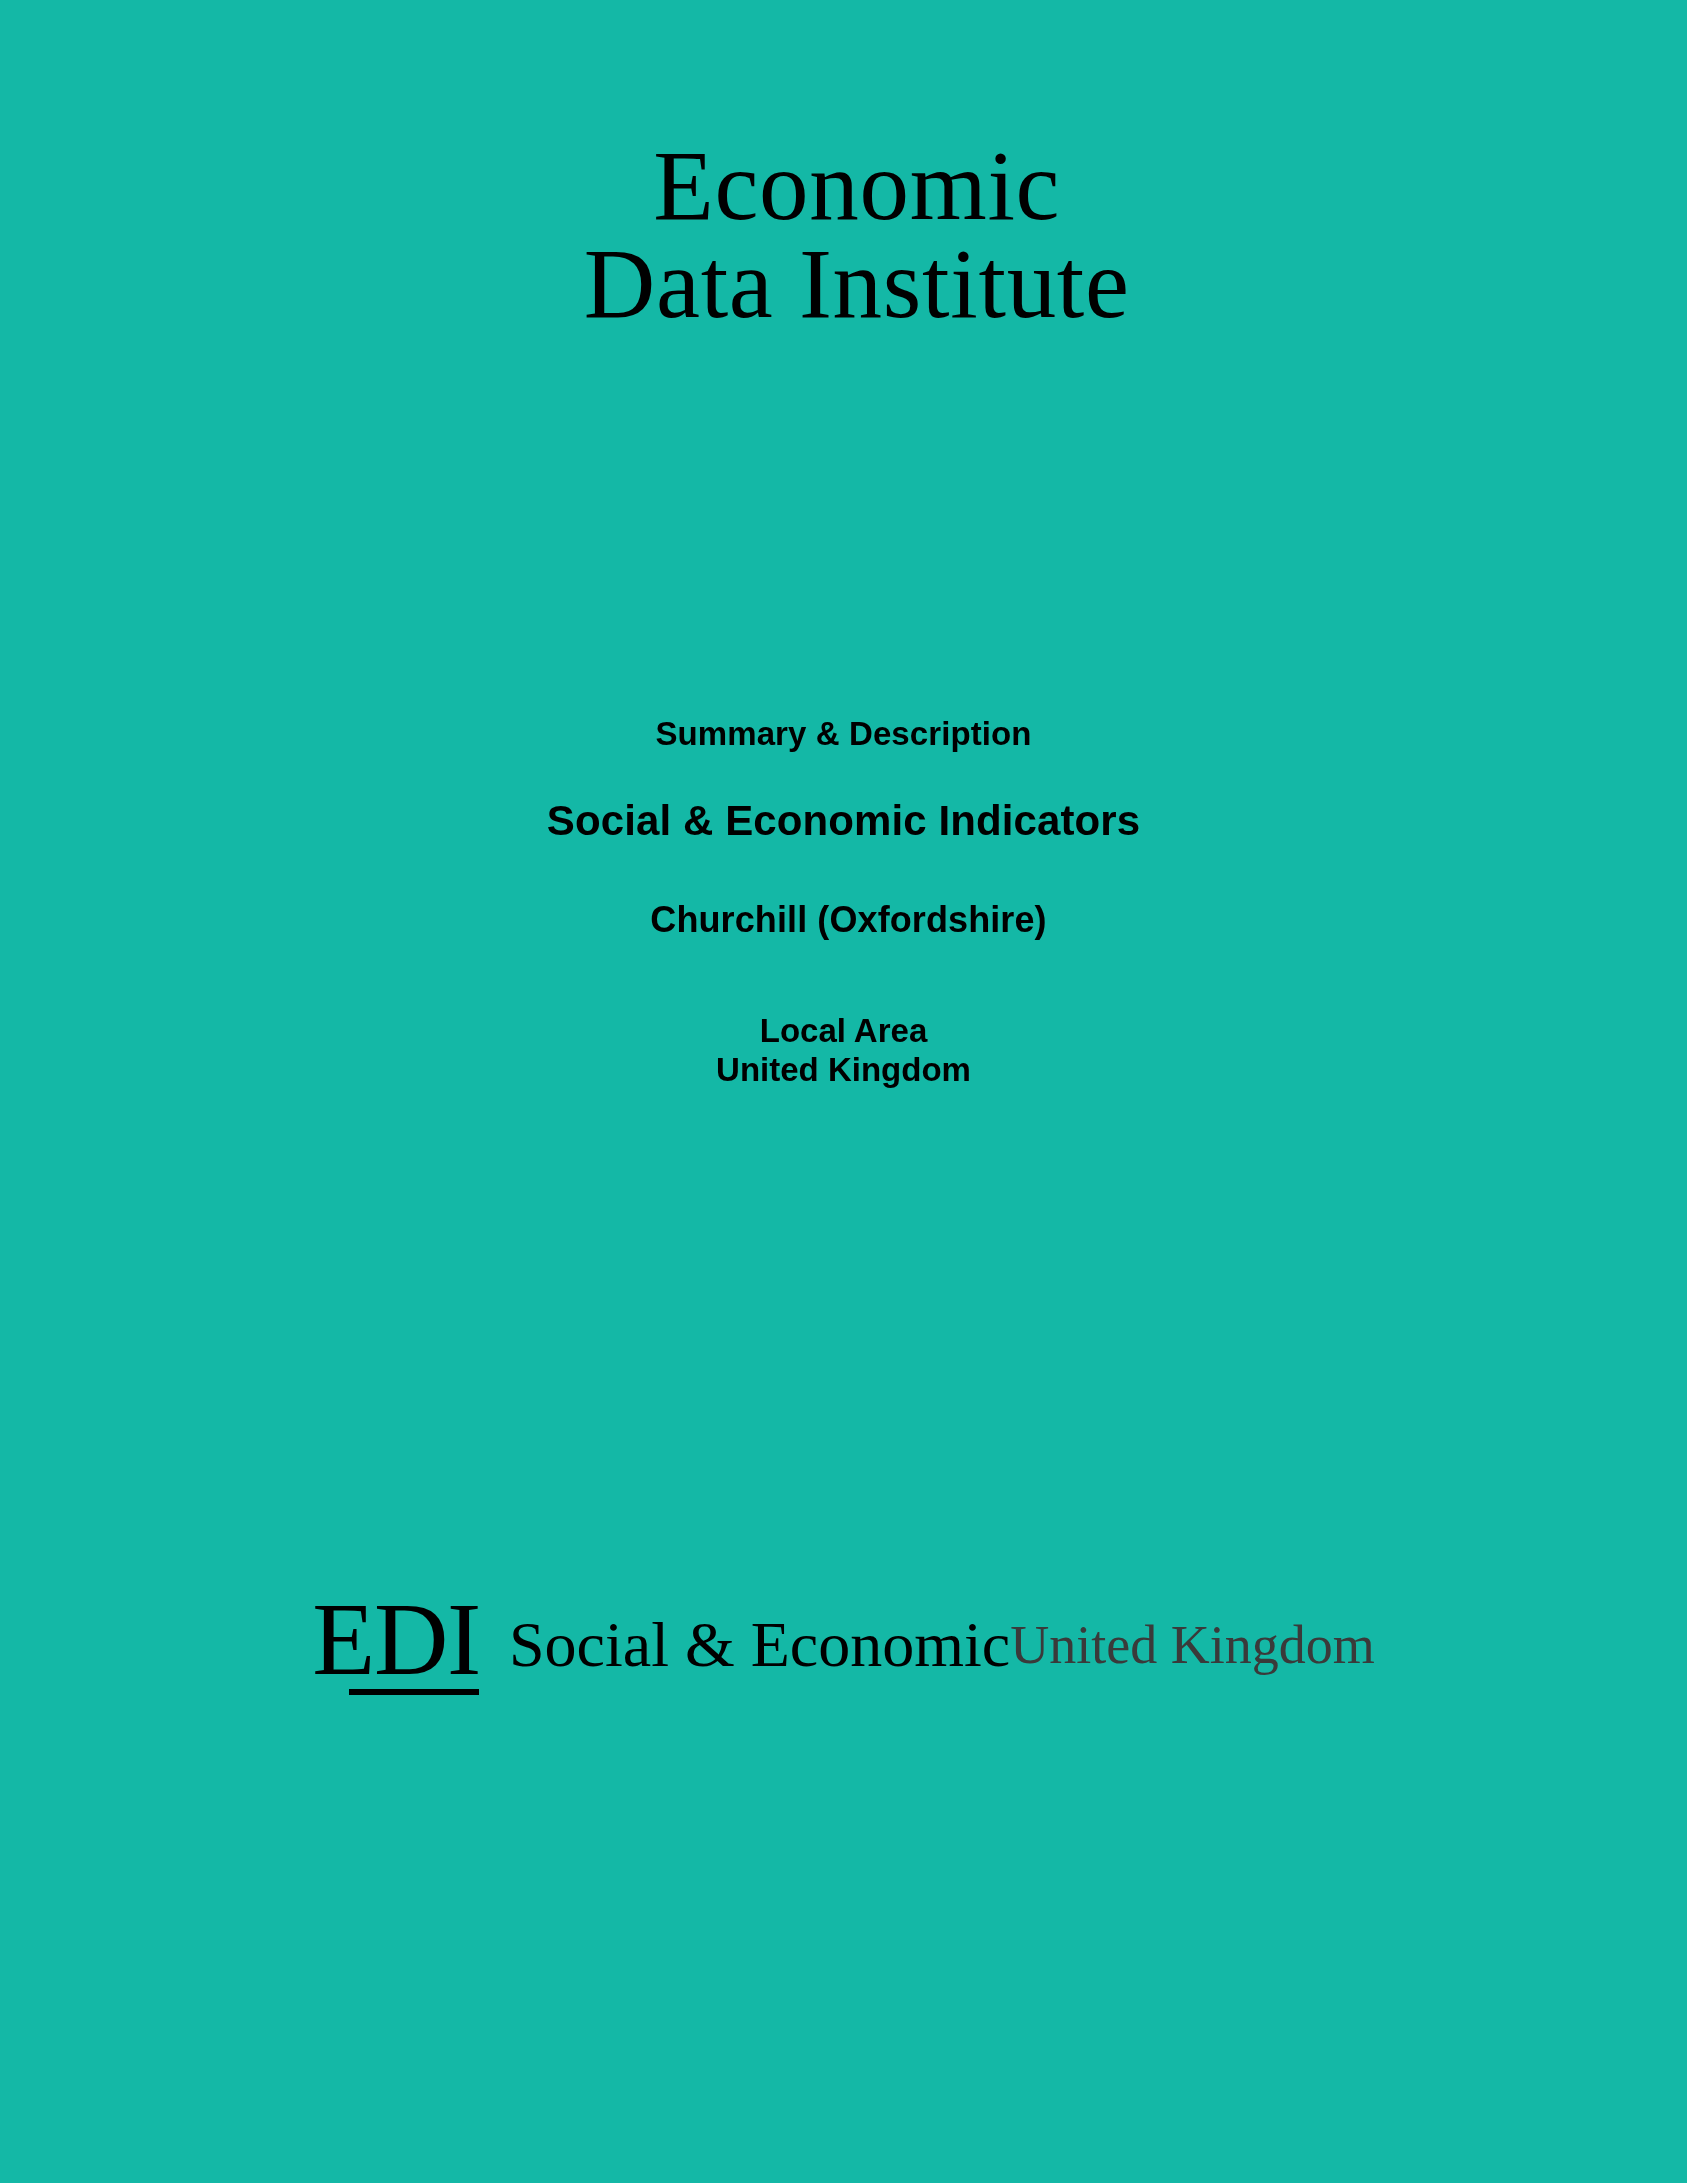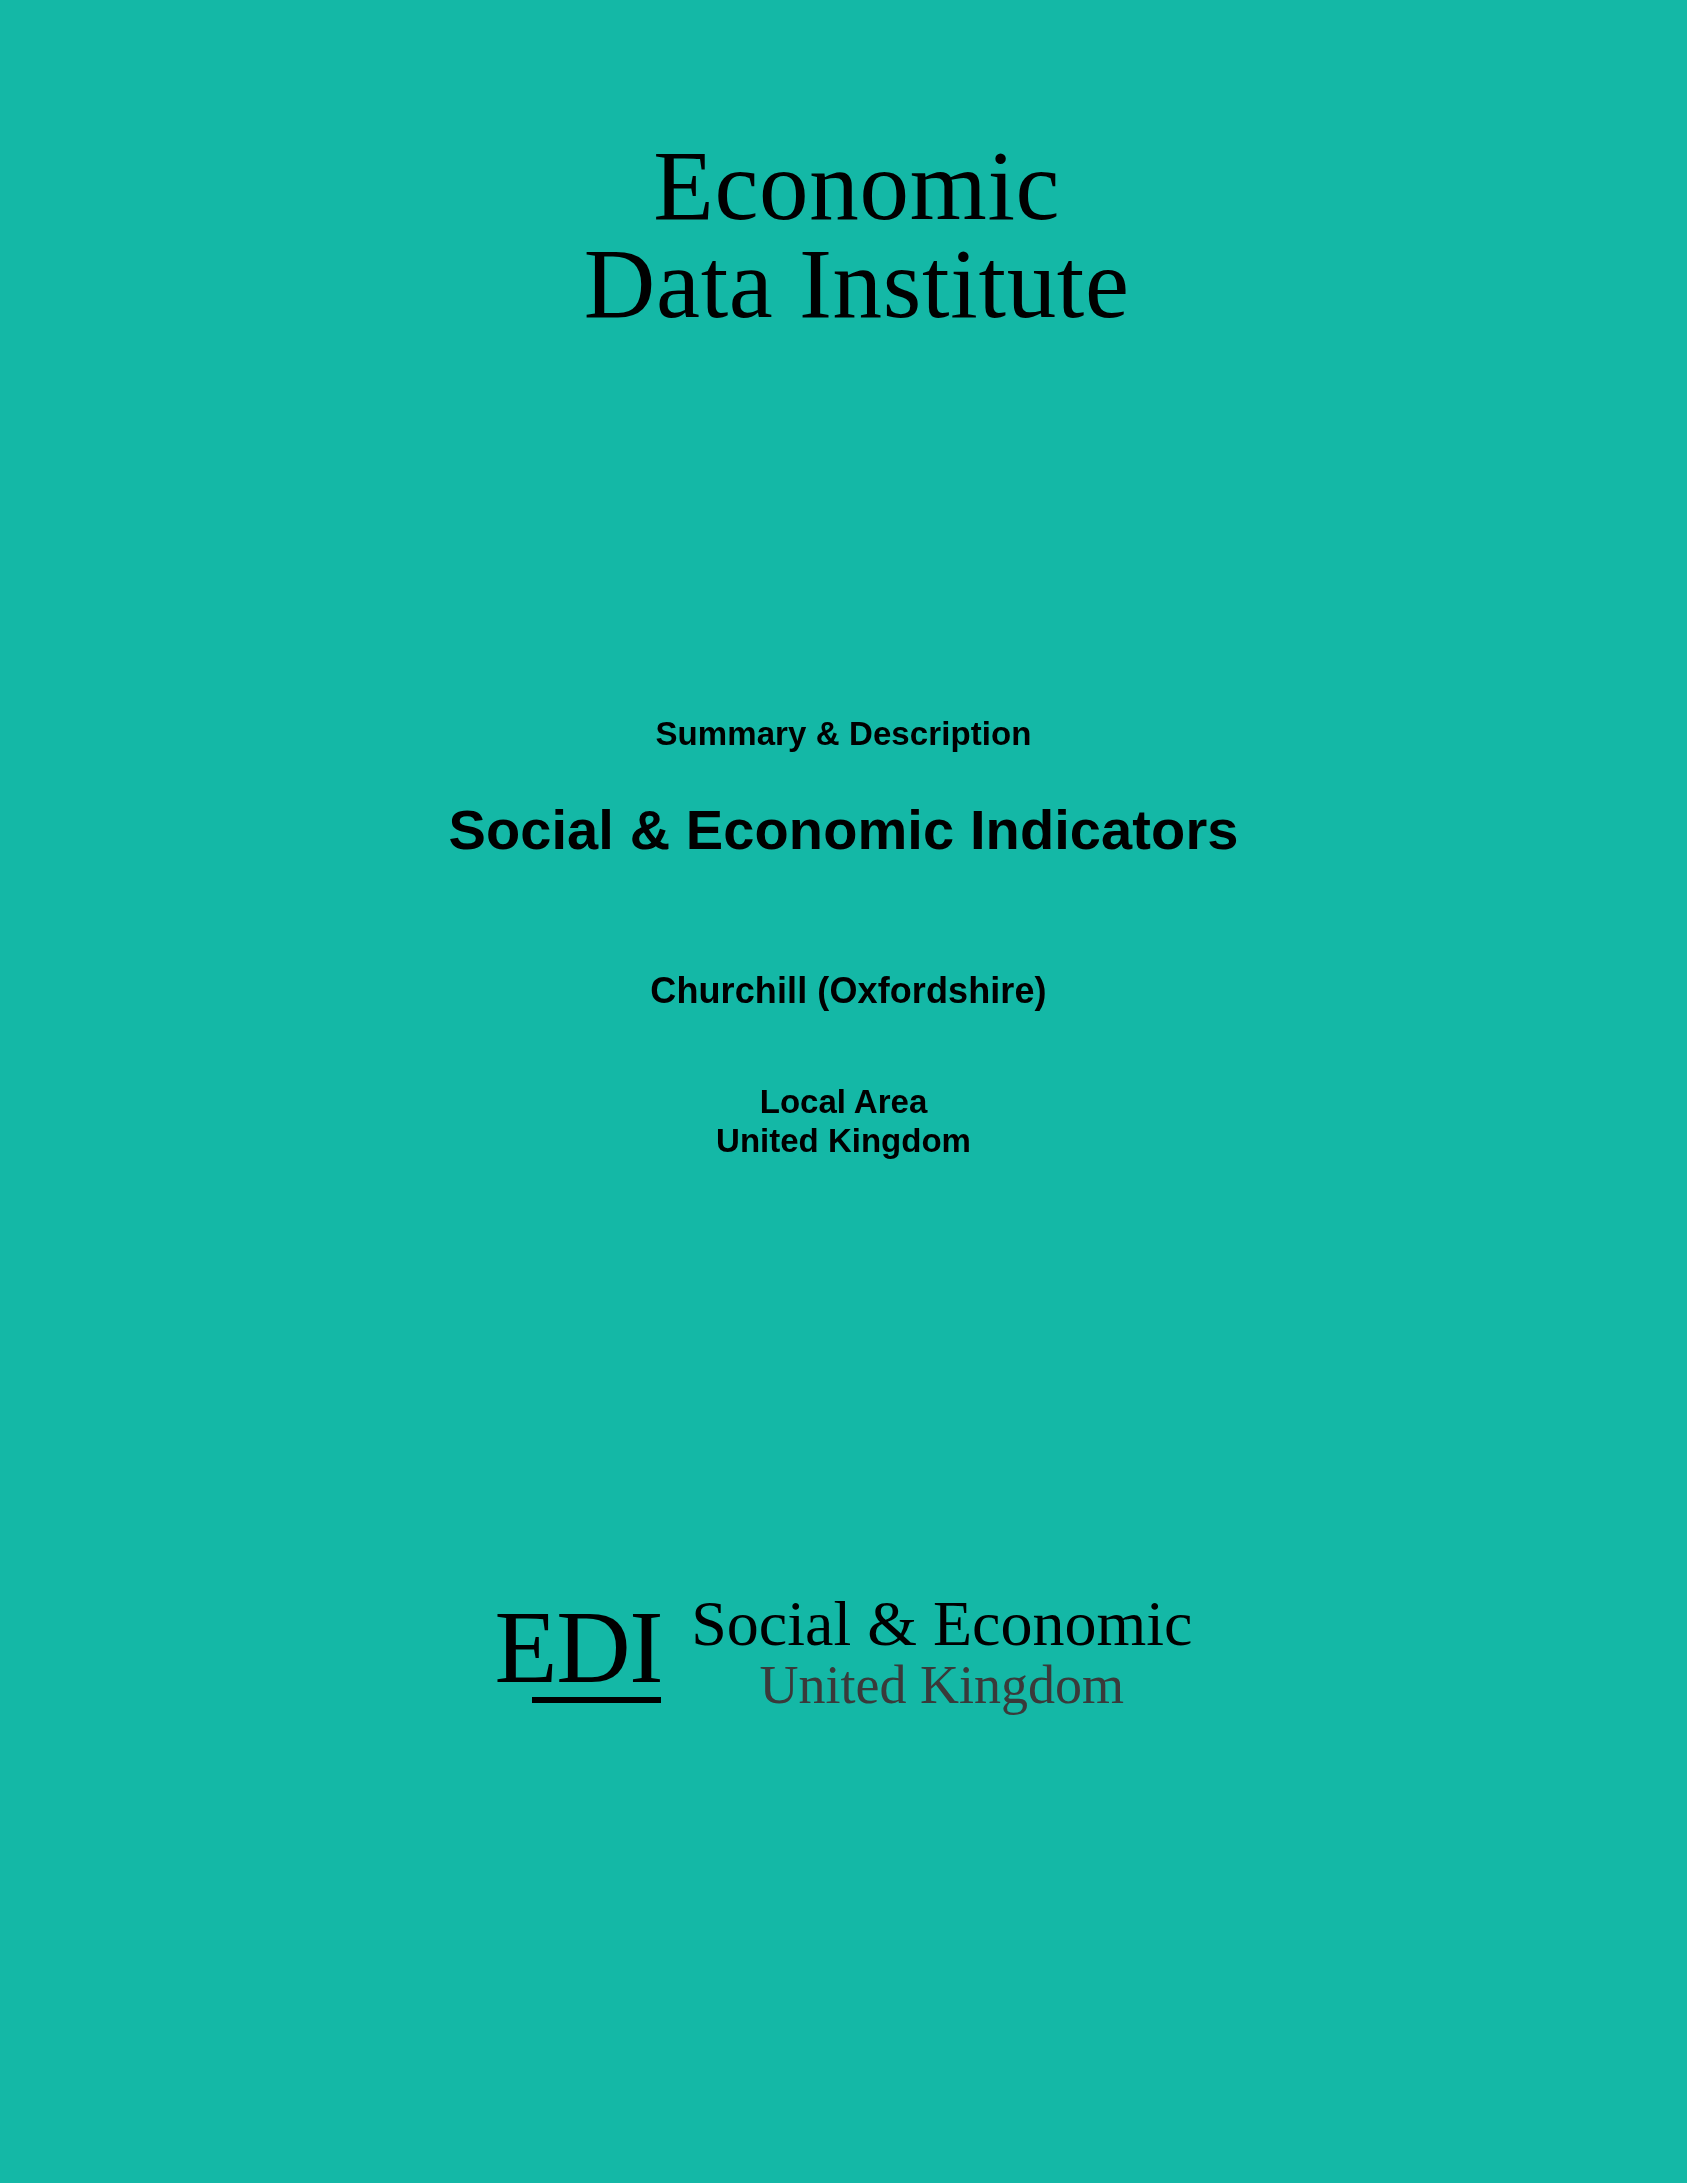--- a/index.html
+++ b/index.html
@@ -57,23 +57,23 @@
     width: 1687px;
     text-align: center;
     font-weight: bold;
   }
   .title-block .t-summary {
     font-size: 33px;
     letter-spacing: 0.1px;
     margin: 0 0 44px 0;
   }
   .title-block .t-indicators {
-    font-size: 56px;
+    font-size: 42px;
     letter-spacing: 0.1px;
-    margin: 0 0 108px 0;
+    margin: 0 0 54px 0;
   }
   .title-block .t-area {
     font-size: 36px;
     letter-spacing: 0.1px;
     margin: 0 0 71px 10px;
   }
   .title-block .t-level {
     font-size: 33px;
     line-height: 1.18;
     margin: 0;
@@ -106,21 +106,21 @@
   .footer-logo .edi .underline-bar {
     position: absolute;
     left: 37px;
     right: 1.3px;
     bottom: 2.6px;
     height: 6px;
     background: #000;
   }
   .footer-logo .edi-words {
     display: flex;
-    flex-direction: column;
+    flex-direction: row;
     align-items: center;
     padding-top: 4px;
   }
   .footer-logo .edi-words .w1 {
     font-size: 64px;
     line-height: 1.0;
     letter-spacing: 0px;
   }
   .footer-logo .edi-words .w2 {
     font-size: 54px;

